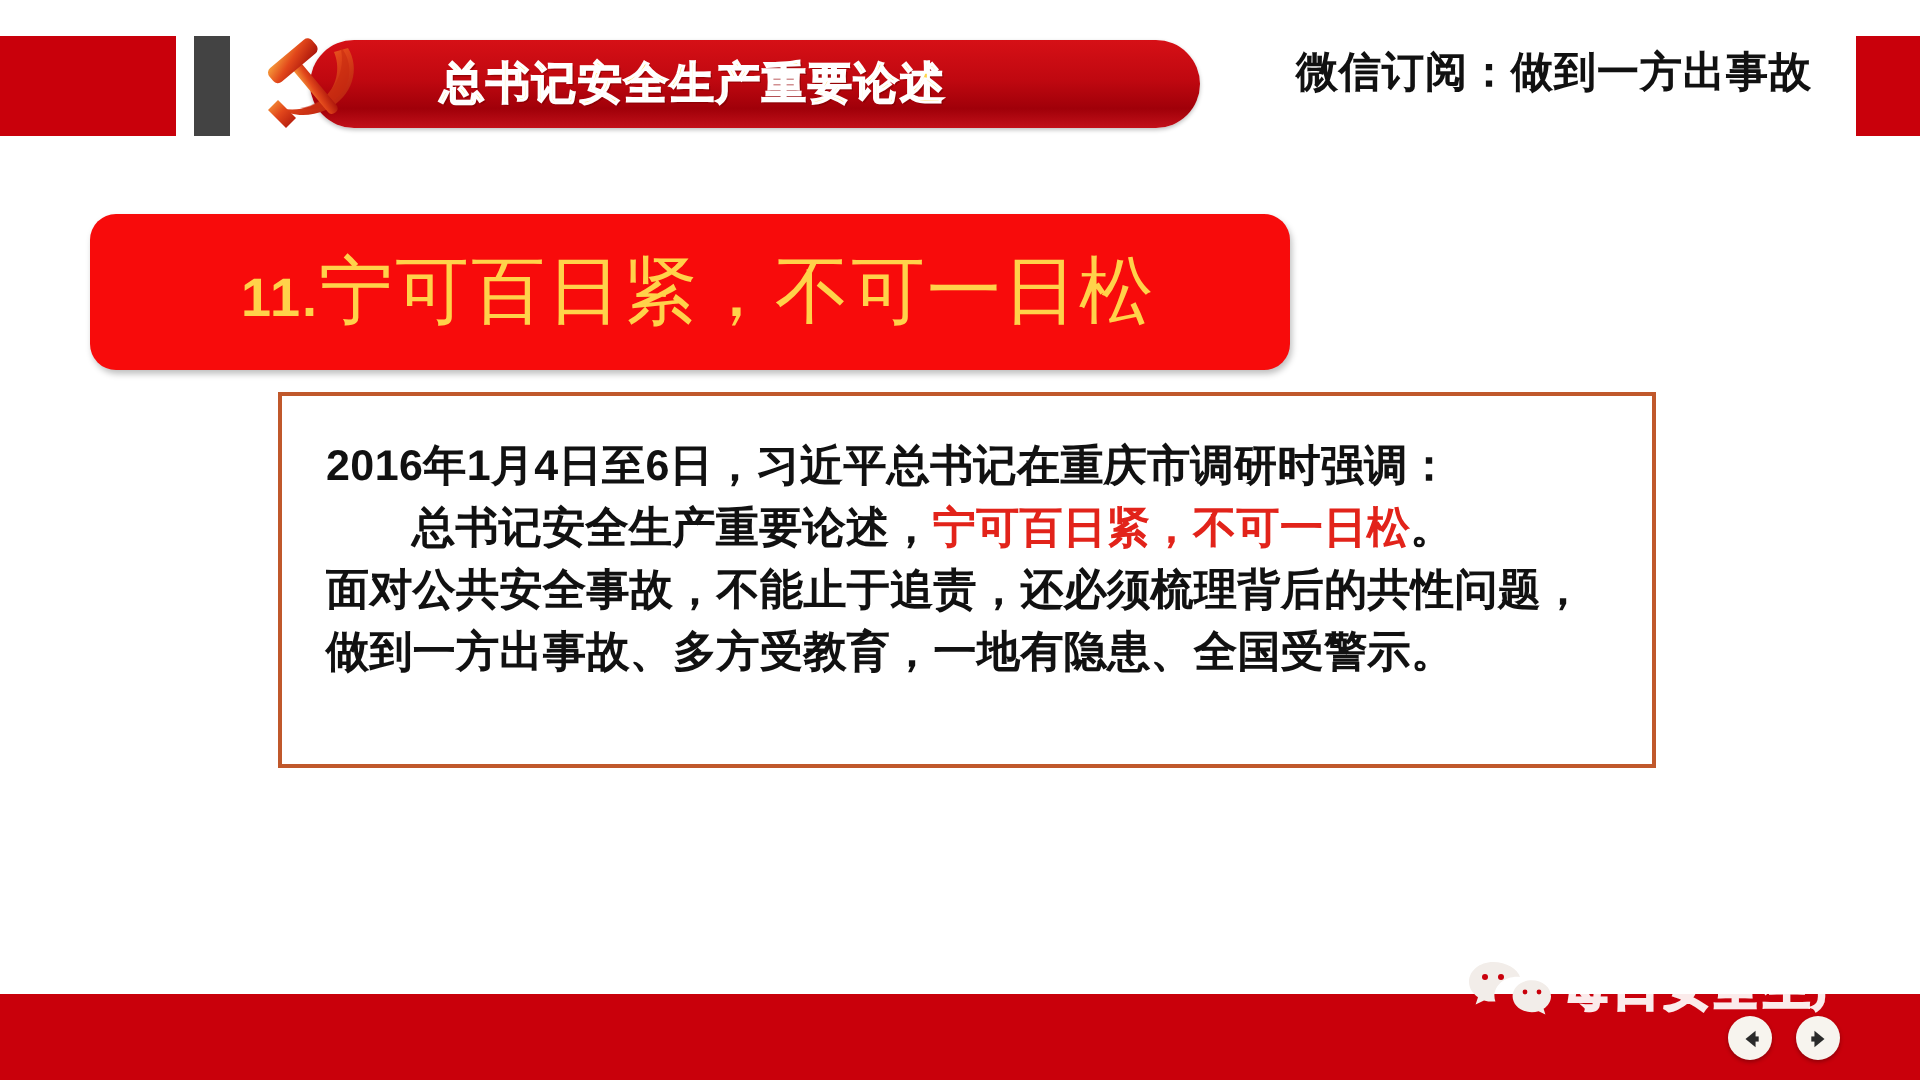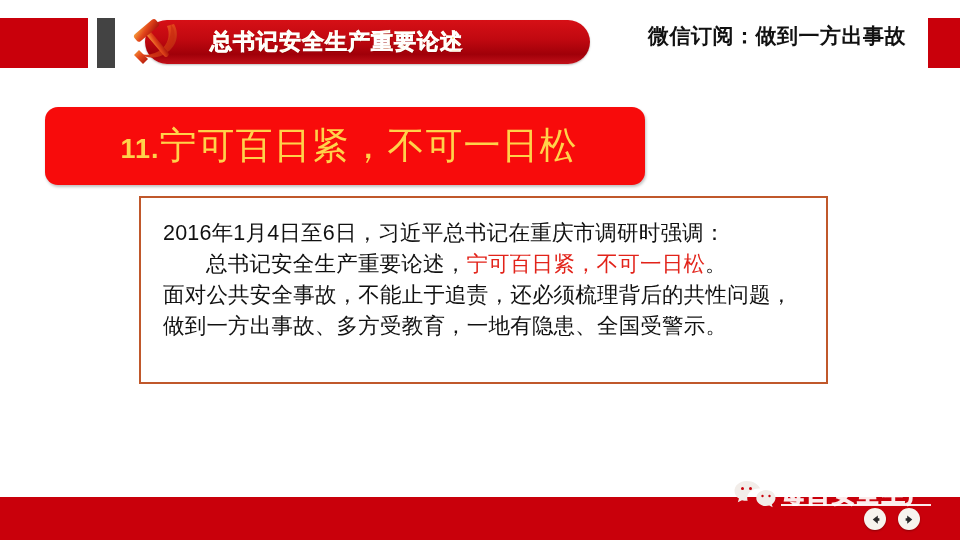--- a/index.html
+++ b/index.html
@@ -16,21 +16,21 @@
   .header{position:absolute;left:0;top:0;width:960px;height:78px;}
   .hdr-redblock{
     position:absolute;left:0;top:18px;width:88px;height:50px;
     background:#C9000B;
   }
   .hdr-graybar{
     position:absolute;left:97px;top:18px;width:18px;height:50px;
     background:#434343;
   }
   .hdr-pill{
-    position:absolute;left:145px;top:20px;width:445px;height:44px;
+    position:absolute;left:155px;top:20px;width:445px;height:44px;
     border-radius:22px;
     background:linear-gradient(180deg,#D61016 0%,#C00810 45%,#A00009 78%,#C21019 100%);
     box-shadow:0 1px 2px rgba(0,0,0,.25);
   }
   .hdr-pill-title{
     position:absolute;left:65px;top:50%;transform:translateY(-50%);
     font-size:22px;font-weight:bold;letter-spacing:1px;
     color:#FFD64A;
     -webkit-text-stroke:0.7px #ffffff;
     text-shadow:1px 1px 0 rgba(120,0,0,.55);
@@ -70,42 +70,42 @@
 
   
   .content-box{
     position:absolute;left:139px;top:196px;width:689px;height:188px;
     border:2.5px solid #C0582B;
     background:#fff;
     box-sizing:border-box;
   }
   .content-text{
     position:absolute;left:22px;top:20px;width:648px;
-    font-size:21.5px;font-weight:normal;line-height:31px;
+    font-size:21.5px;font-weight:bold;line-height:31px;
     color:#111;
     letter-spacing:0.2px;
   }
   .content-text p{margin:0;}
   .indent{text-indent:2em;}
   .hl-red{color:#E2231A;}
 
   
   .footer-band{
     position:absolute;left:0;top:497px;width:960px;height:43px;
     background:#C9000B;
   }
   .watermark{
     position:absolute;left:733px;top:476px;width:212px;height:36px;
     display:flex;align-items:center;
   }
   .wm-logo{width:44px;height:30px;position:relative;flex:0 0 auto;}
   .wm-text{
     font-size:24px;font-weight:bold;color:transparent;
     -webkit-text-stroke:1.1px rgba(255,255,255,.92);
-    letter-spacing:1px;white-space:nowrap;margin-left:4px;text-decoration:underline;
+    letter-spacing:1px;white-space:nowrap;margin-left:4px;
   }
   .nav-btns{
     position:absolute;left:864px;top:508px;
     display:flex;gap:12px;align-items:center;
   }
   .nav-btn{
     width:22px;height:22px;border-radius:50%;
     background:#F7F4EE;
     display:flex;align-items:center;justify-content:center;
     box-shadow:0 1px 2px rgba(0,0,0,.3);

